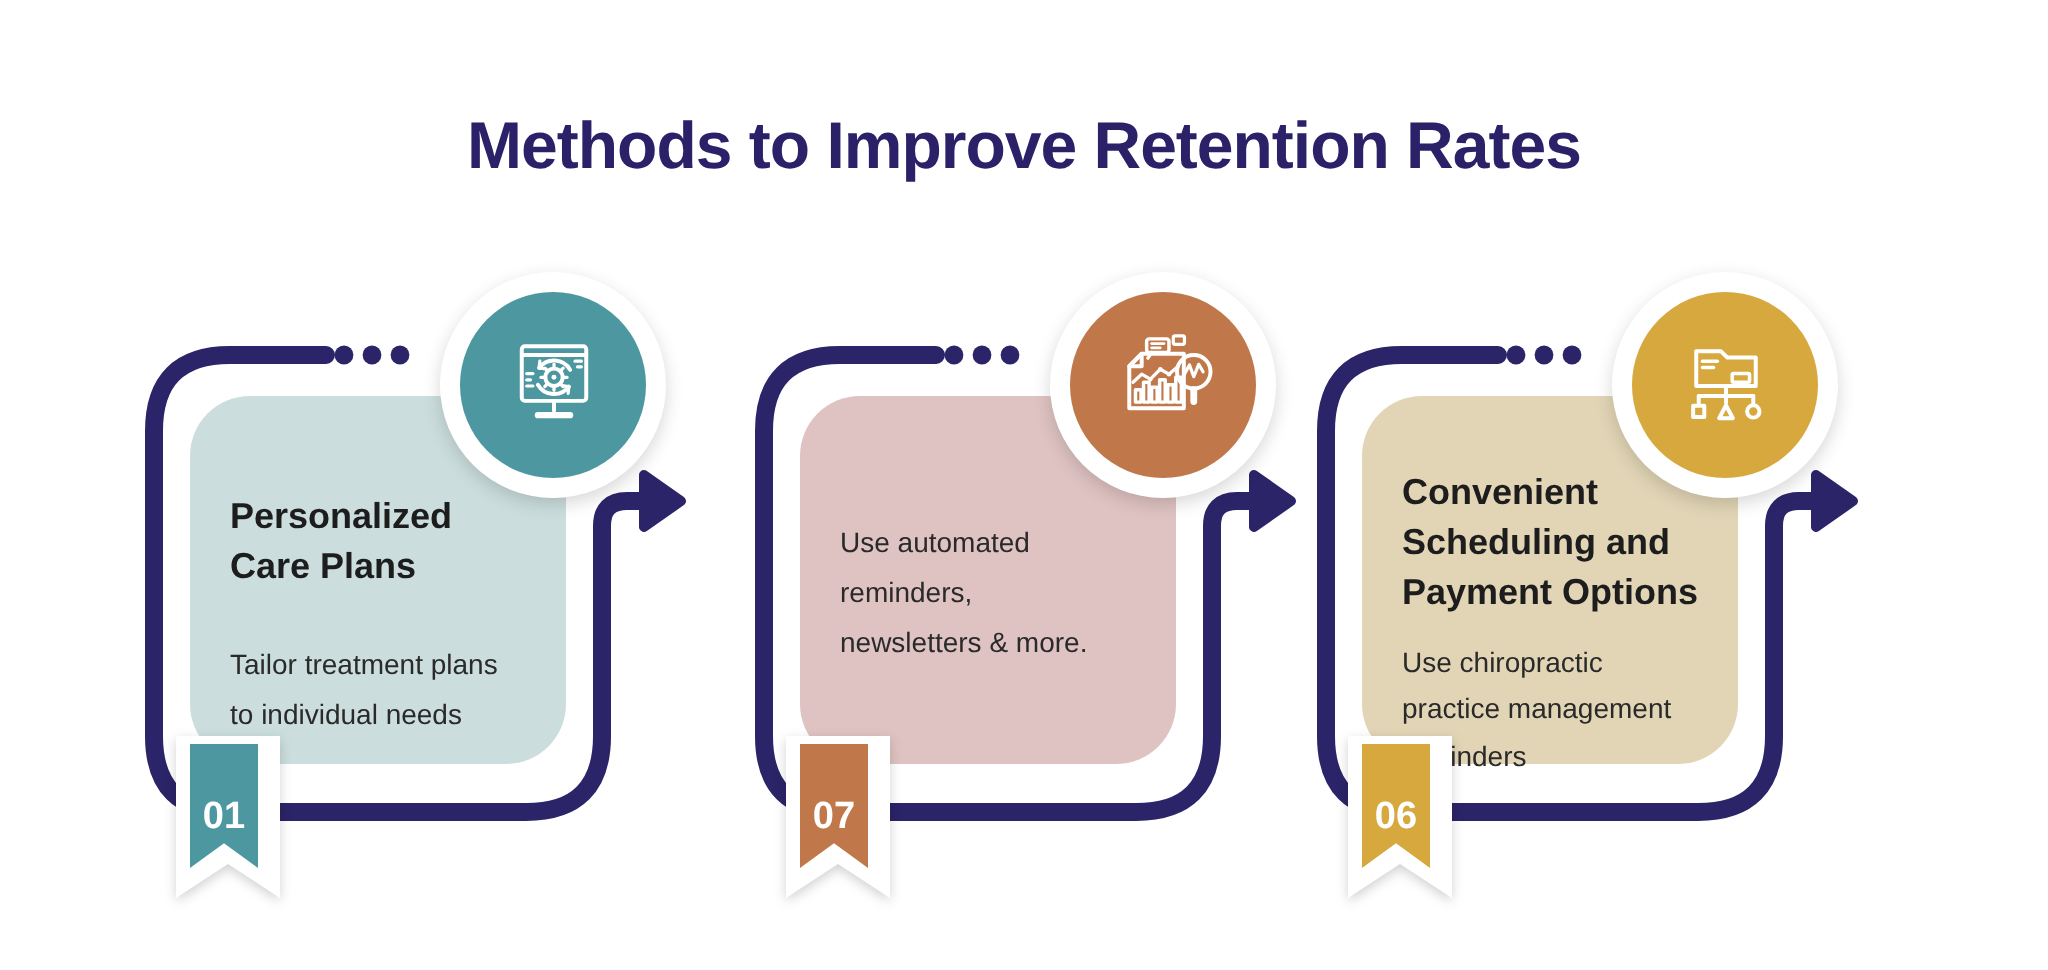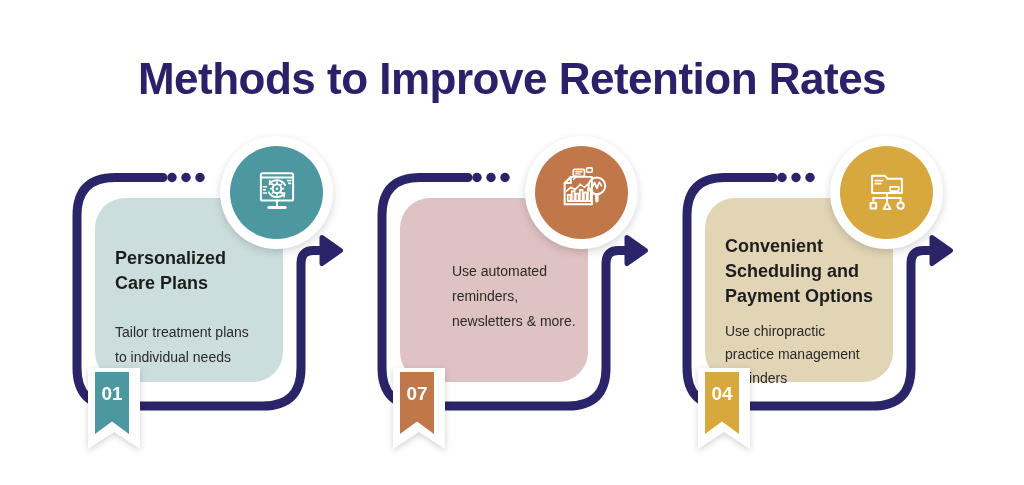--- a/index.html
+++ b/index.html
@@ -14,62 +14,62 @@
     font-family:"Liberation Sans","DejaVu Sans",sans-serif;
     background:#ffffff;
     position:relative;
     overflow:hidden;
   }
   .canvas{position:absolute;left:0;top:0;width:1024px;height:485px;background:#ffffff;}
 
   .headline{
     position:absolute;top:54px;left:0;width:1024px;
     text-align:center;
-    font-size:44px;font-weight:700;letter-spacing:-0.5px;
+    font-size:33px;font-weight:700;letter-spacing:-0.5px;
     color:var(--headline-color);
   }
 
   .card-group{position:absolute;top:130px;width:300px;height:345px;}
   .card-1{left:62px;}
   .card-2{left:367px;}
-  .card-3{left:672px;}
+  .card-3{left:648px;}
 
   .flow{position:absolute;left:0;top:0;z-index:1;}
   .navy-path{fill:none;stroke:var(--navy);stroke-width:9;stroke-linecap:round;}
   .navy-arrow{fill:var(--navy);stroke:var(--navy);stroke-width:5;stroke-linejoin:round;}
   .dot{fill:var(--navy);}
 
   .panel{
     position:absolute;left:33px;top:68px;width:188px;height:184px;
     border-radius:30px;background:var(--panel);
     padding:48px 12px 0 20px;z-index:2;
   }
   .card-title{
     font-size:18px;font-weight:700;line-height:1.4;
     color:var(--title-text);white-space:pre-line;
   }
   .card-body{
     font-size:14px;font-weight:400;line-height:1.78;
     color:var(--body-text);white-space:pre-line;margin-top:24px;
   }
   .card-2 .panel{padding-top:50px;}
-  .card-2 .card-body{margin-top:11px;margin-left:32px;}
+  .card-2 .card-body{margin-top:11px;}
   .card-3 .panel{padding-top:36px;}
   .card-3 .card-body{margin-top:10px;line-height:1.7;}
 
   .ribbon-wrap{position:absolute;left:26px;top:238px;z-index:3;filter:drop-shadow(0 2px 3px rgba(0,0,0,0.18));}
   .ribbon-outer{
     position:relative;width:52px;height:81px;background:#ffffff;
     clip-path:polygon(0 0,100% 0,100% 100%,50% 79%,0 100%);
   }
   .ribbon-inner{
     position:absolute;left:7px;top:4px;width:34px;height:62px;
     background:var(--accent);
     clip-path:polygon(0 0,100% 0,100% 100%,50% 80%,0 100%);
-    display:flex;justify-content:center;padding-top:11px;
+    display:flex;justify-content:center;padding-top:11px;align-items:center;
   }
   .ribbon-number{color:#ffffff;font-size:19px;font-weight:700;}
 
   .icon-circle{
     position:absolute;left:158px;top:6px;width:113px;height:113px;
     border-radius:50%;background:#ffffff;z-index:4;
     box-shadow:0 3px 9px rgba(0,0,0,0.16);
     display:flex;align-items:center;justify-content:center;
   }
   .icon-inner{
@@ -203,21 +203,21 @@
       <div class="card-title">Convenient
 Scheduling and
 Payment Options</div>
       <div class="card-body">Use chiropractic
 practice management
 reminders</div>
     </div>
     <div class="ribbon-wrap">
       <div class="ribbon-outer">
         <div class="ribbon-inner">
-          <span class="ribbon-number">04</span>
+          <span class="ribbon-number">06</span>
         </div>
       </div>
     </div>
     <div class="icon-circle">
       <div class="icon-inner">
         <svg width="62" height="62" viewBox="0 0 100 100">
           <path d="M26 50 V22 H46 L51 27 H74 V50 Z"></path>
           <line x1="31" y1="30" x2="43" y2="30" stroke-width="2.8"></line>
           <line x1="31" y1="35" x2="40" y2="35" stroke-width="2.8"></line>
           <rect x="55" y="40" width="14" height="7" rx="1" stroke-width="2.8"></rect>

